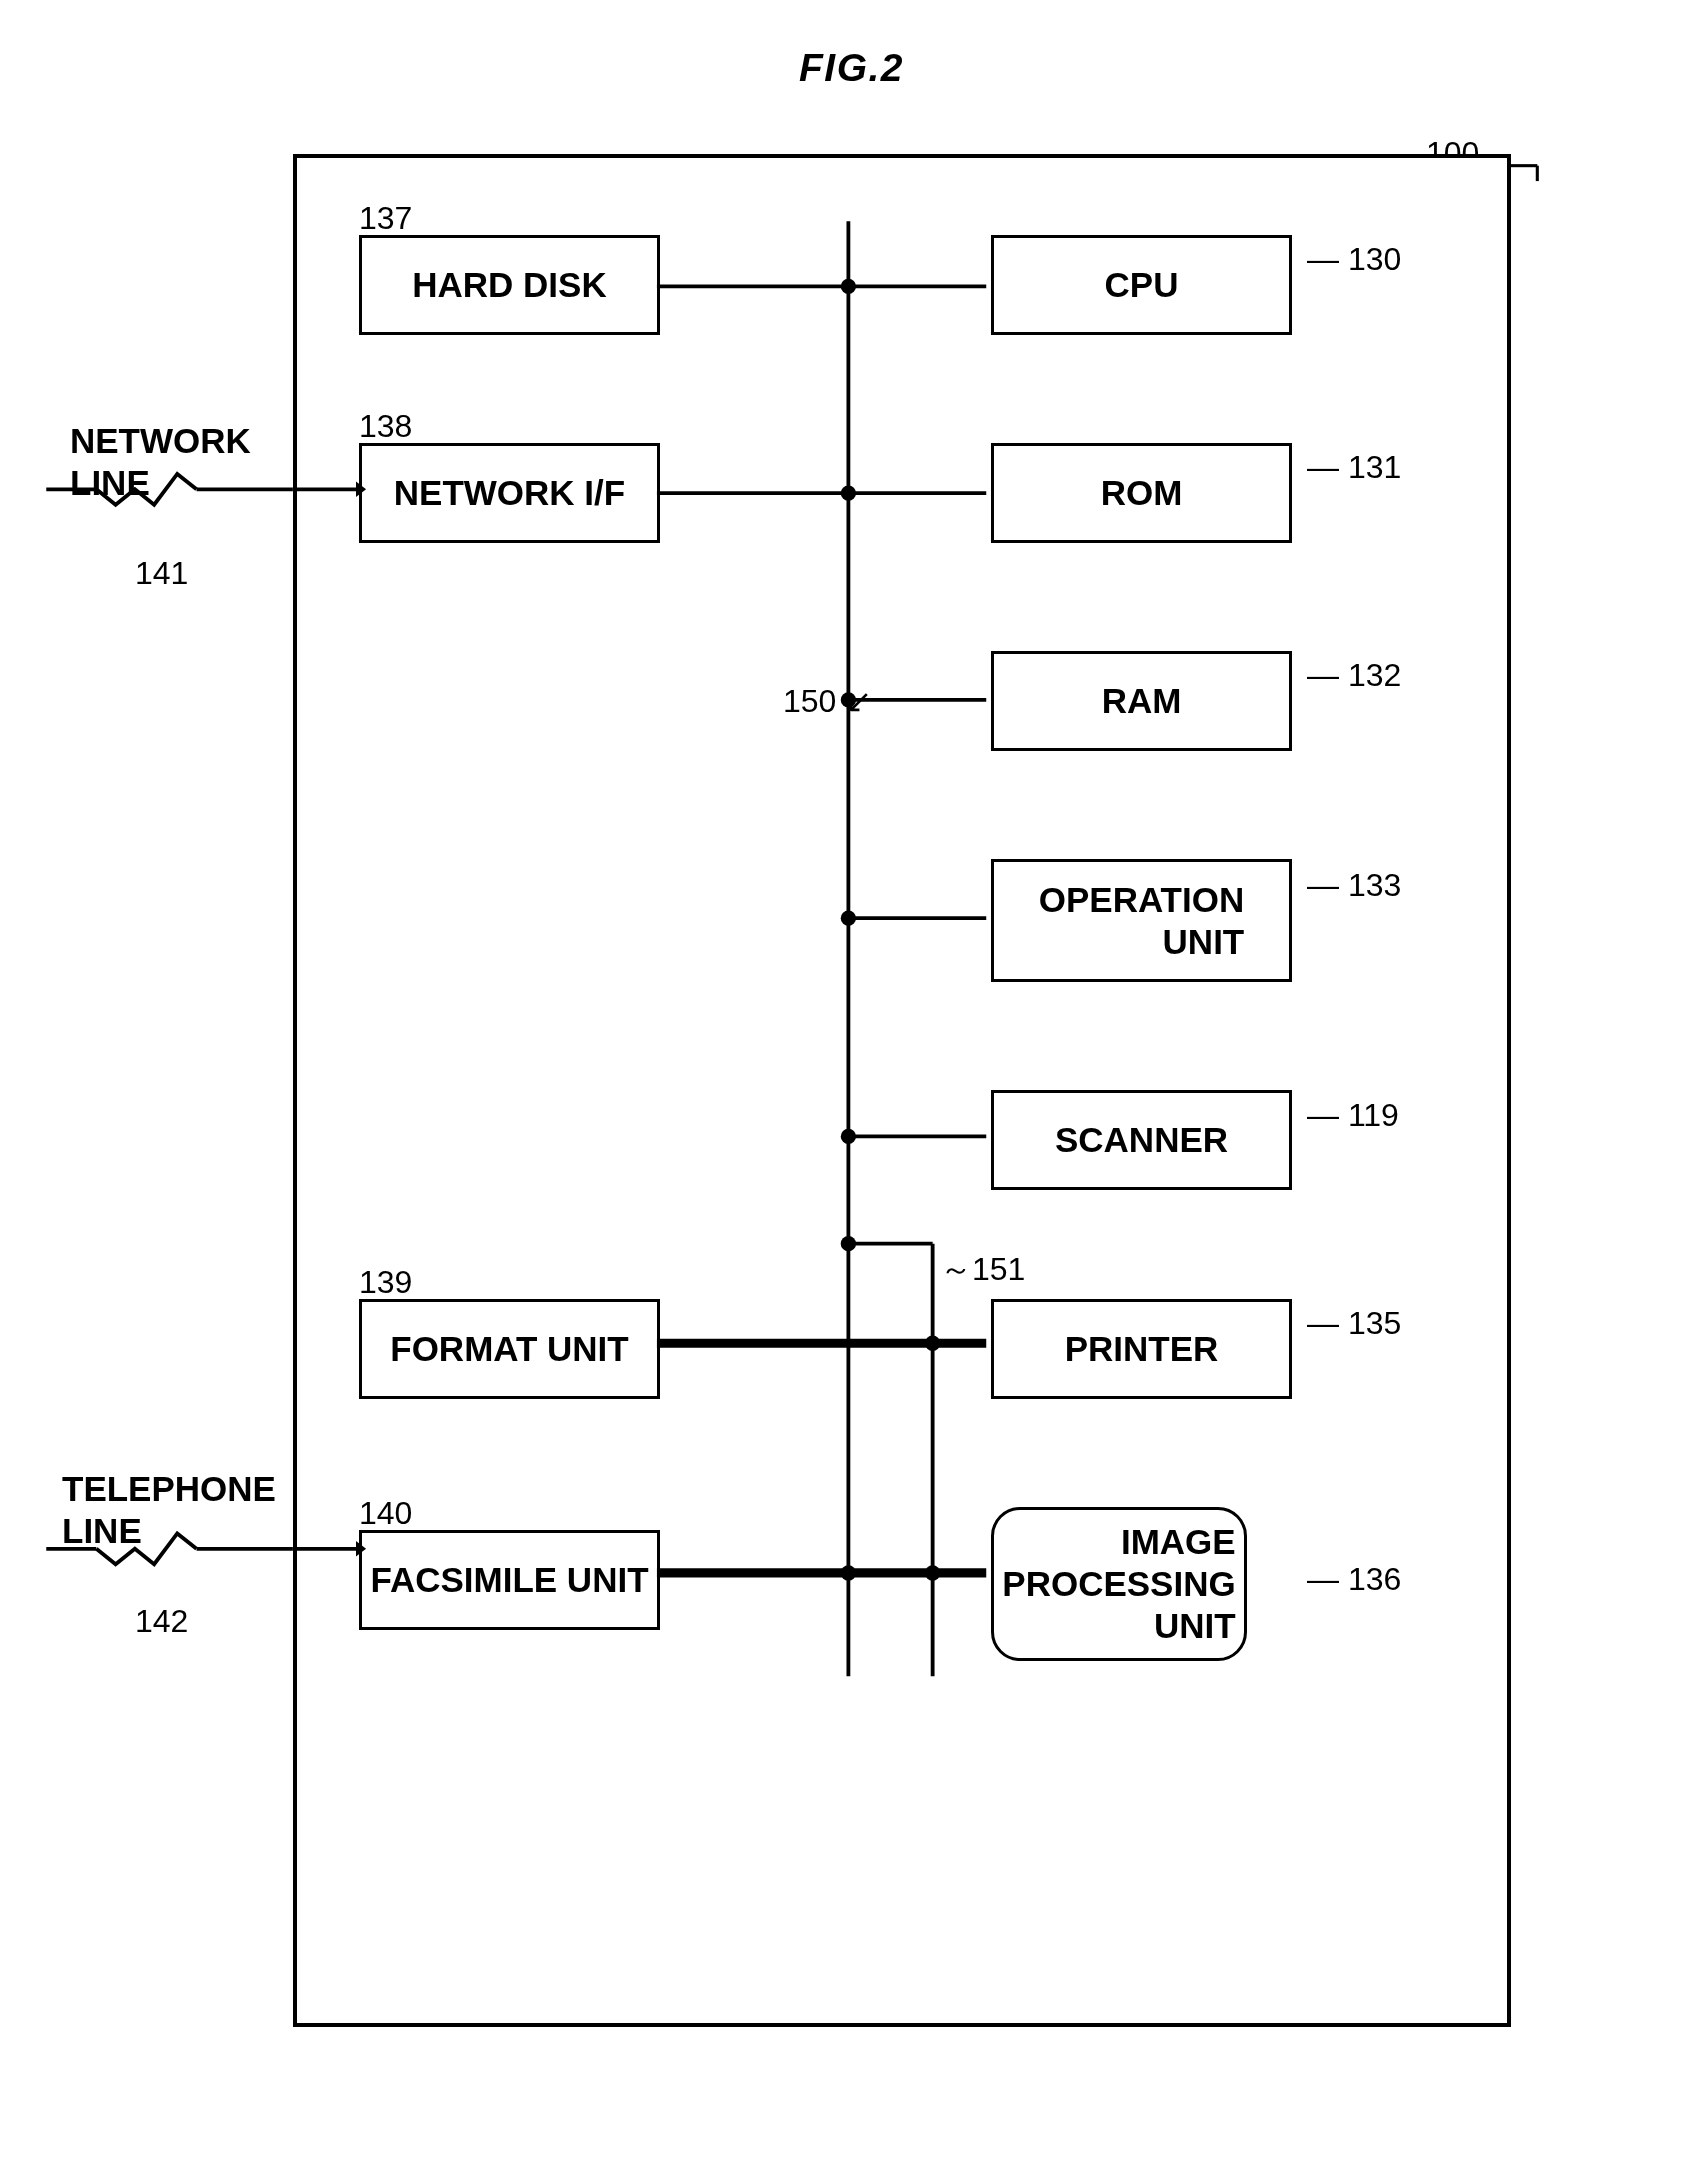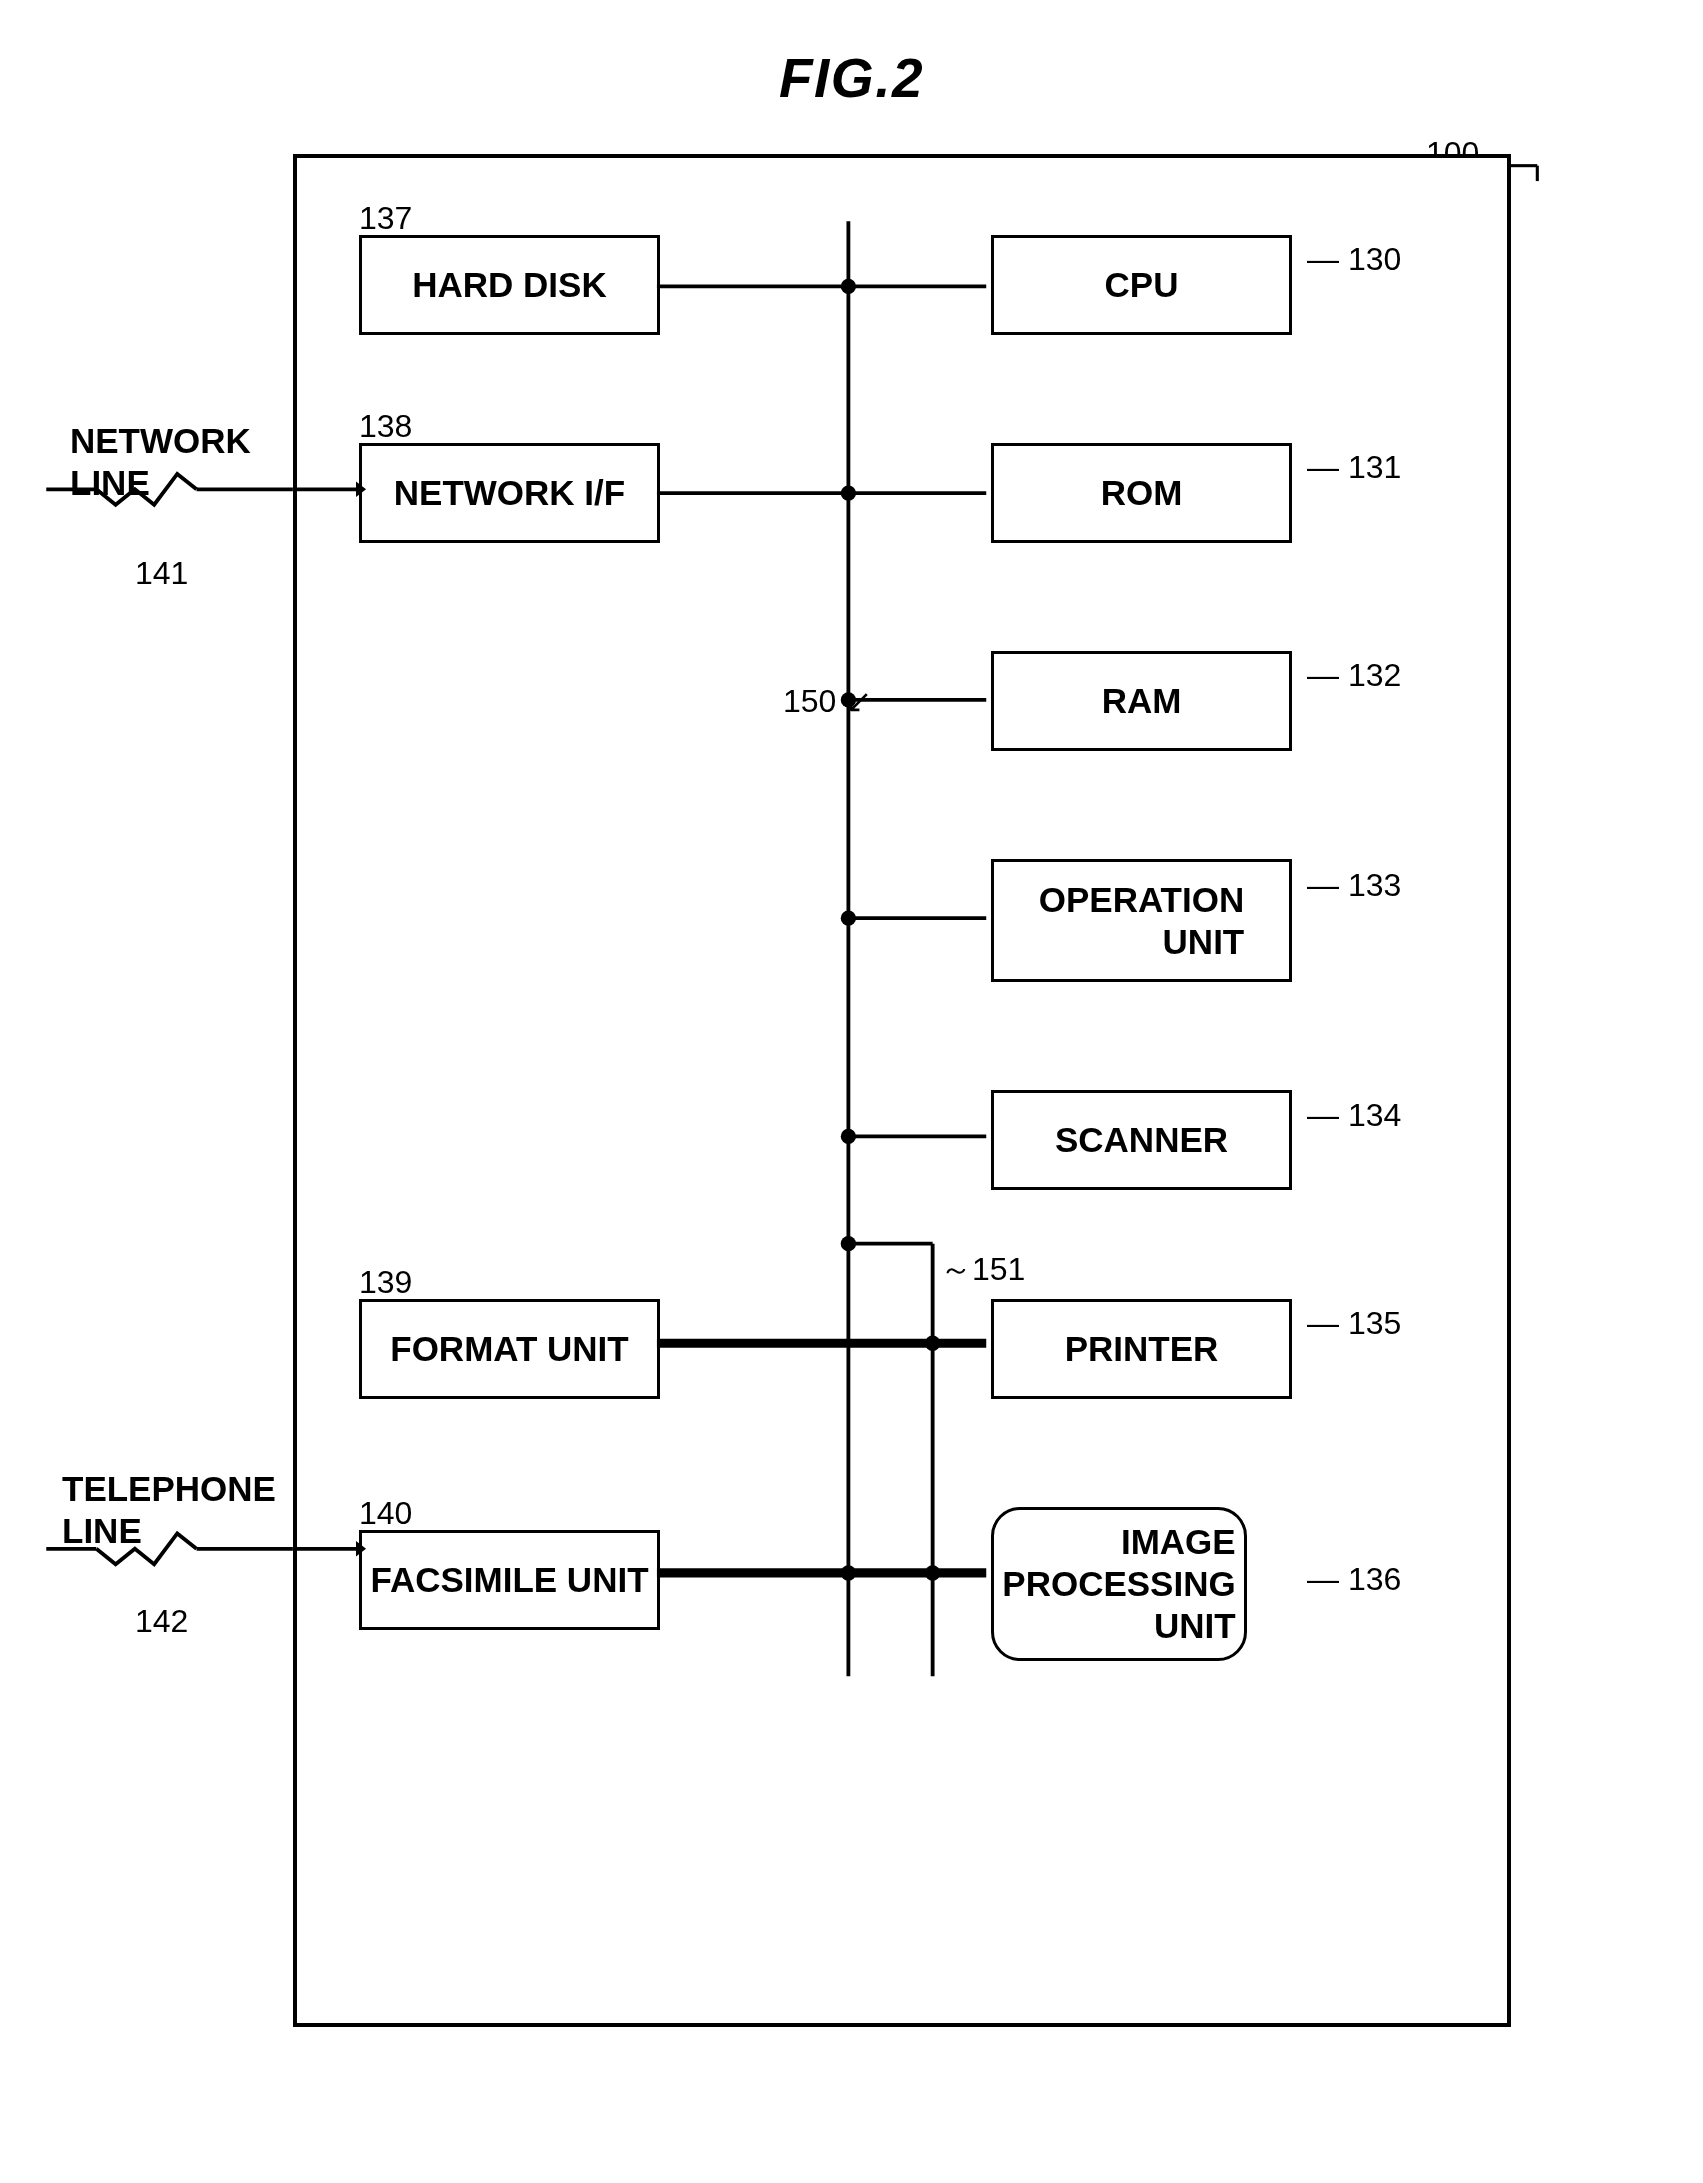--- a/index.html
+++ b/index.html
@@ -9,21 +9,21 @@
       width: 1703px;
       height: 2183px;
       position: relative;
       overflow: hidden;
     }
     .page-title {
       position: absolute;
       top: 46px;
       left: 50%;
       transform: translateX(-50%);
-      font-size: 55px;
+      font-size: 39px;
       font-weight: bold;
       font-style: italic;
       letter-spacing: 1.5px;
     }
     
     .main-box {
       position: absolute;
       top: 154px;
       left: 293px;
       width: 1218px;
@@ -94,21 +94,21 @@
   <div class="comp-box" style="left:694px; top:493px; width:301px; height:100px;">RAM</div>
 
   <div class="ref-label" style="left:1010px; top:499px;">— 132</div>
 
   <div class="comp-box" style="left:694px; top:701px; width:301px; height:123px;">OPERATION<br>UNIT</div>
 
   <div class="ref-label" style="left:1010px; top:709px;">— 133</div>
 
   <div class="comp-box" style="left:694px; top:932px; width:301px; height:100px;">SCANNER</div>
 
-  <div class="ref-label" style="left:1010px; top:939px;">— 134</div>
+  <div class="ref-label" style="left:1010px; top:939px;">— 119</div>
 
   <div class="comp-box" style="left:62px; top:1141px; width:301px; height:100px;">FORMAT UNIT</div>
 
   <div class="ref-label" style="left:62px; top:1106px;">139</div>
 
   <div class="comp-box" style="left:694px; top:1141px; width:301px; height:100px;">PRINTER</div>
 
   <div class="ref-label" style="left:1010px; top:1147px;">— 135</div>
 
   <div class="comp-box" style="left:62px; top:1372px; width:301px; height:100px;">FACSIMILE UNIT</div>

